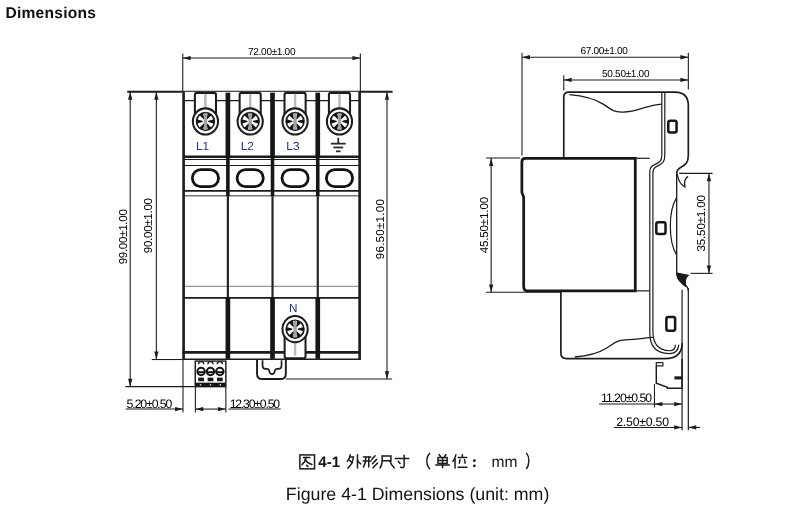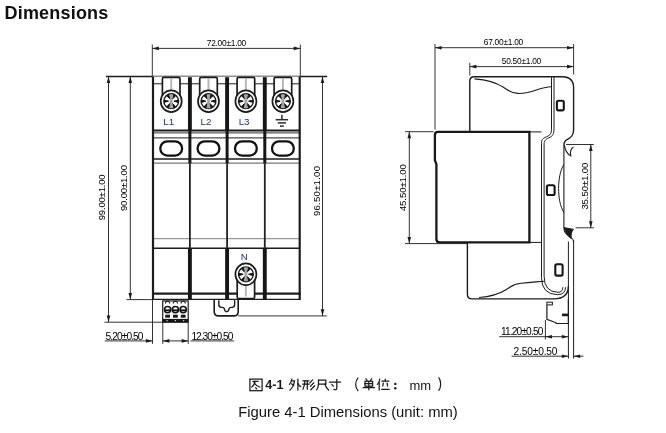--- a/index.html
+++ b/index.html
@@ -1,16 +1,16 @@
 <!DOCTYPE html>
 <html lang="en"><head><meta charset="utf-8"><title>Dimensions</title>
 <style>
 html,body{margin:0;padding:0;background:#ffffff;width:666px;height:433px;overflow:hidden}
 body{font-family:"Liberation Sans",sans-serif;position:relative}
-.title{position:absolute;left:4.5px;top:3px;font-size:18px;font-weight:bold;color:#101010;letter-spacing:0.2px}
+.title{position:absolute;left:4.5px;top:3px;font-size:13px;font-weight:bold;color:#101010;letter-spacing:0.2px}
 </style></head>
 <body>
 
 <div class="title">Dimensions</div>
 
 <svg width="666" height="433" viewBox="0 0 666 433" style="position:absolute;left:0;top:0">
 <defs>
 <g id="screw">
 <ellipse cx="0" cy="0" rx="10.5" ry="10.9" fill="#fff" stroke="#1c1c1c" stroke-width="1.7"></ellipse>
 <circle cx="0" cy="0" r="7.4" fill="#fff" stroke="#1c1c1c" stroke-width="1.4"></circle>

